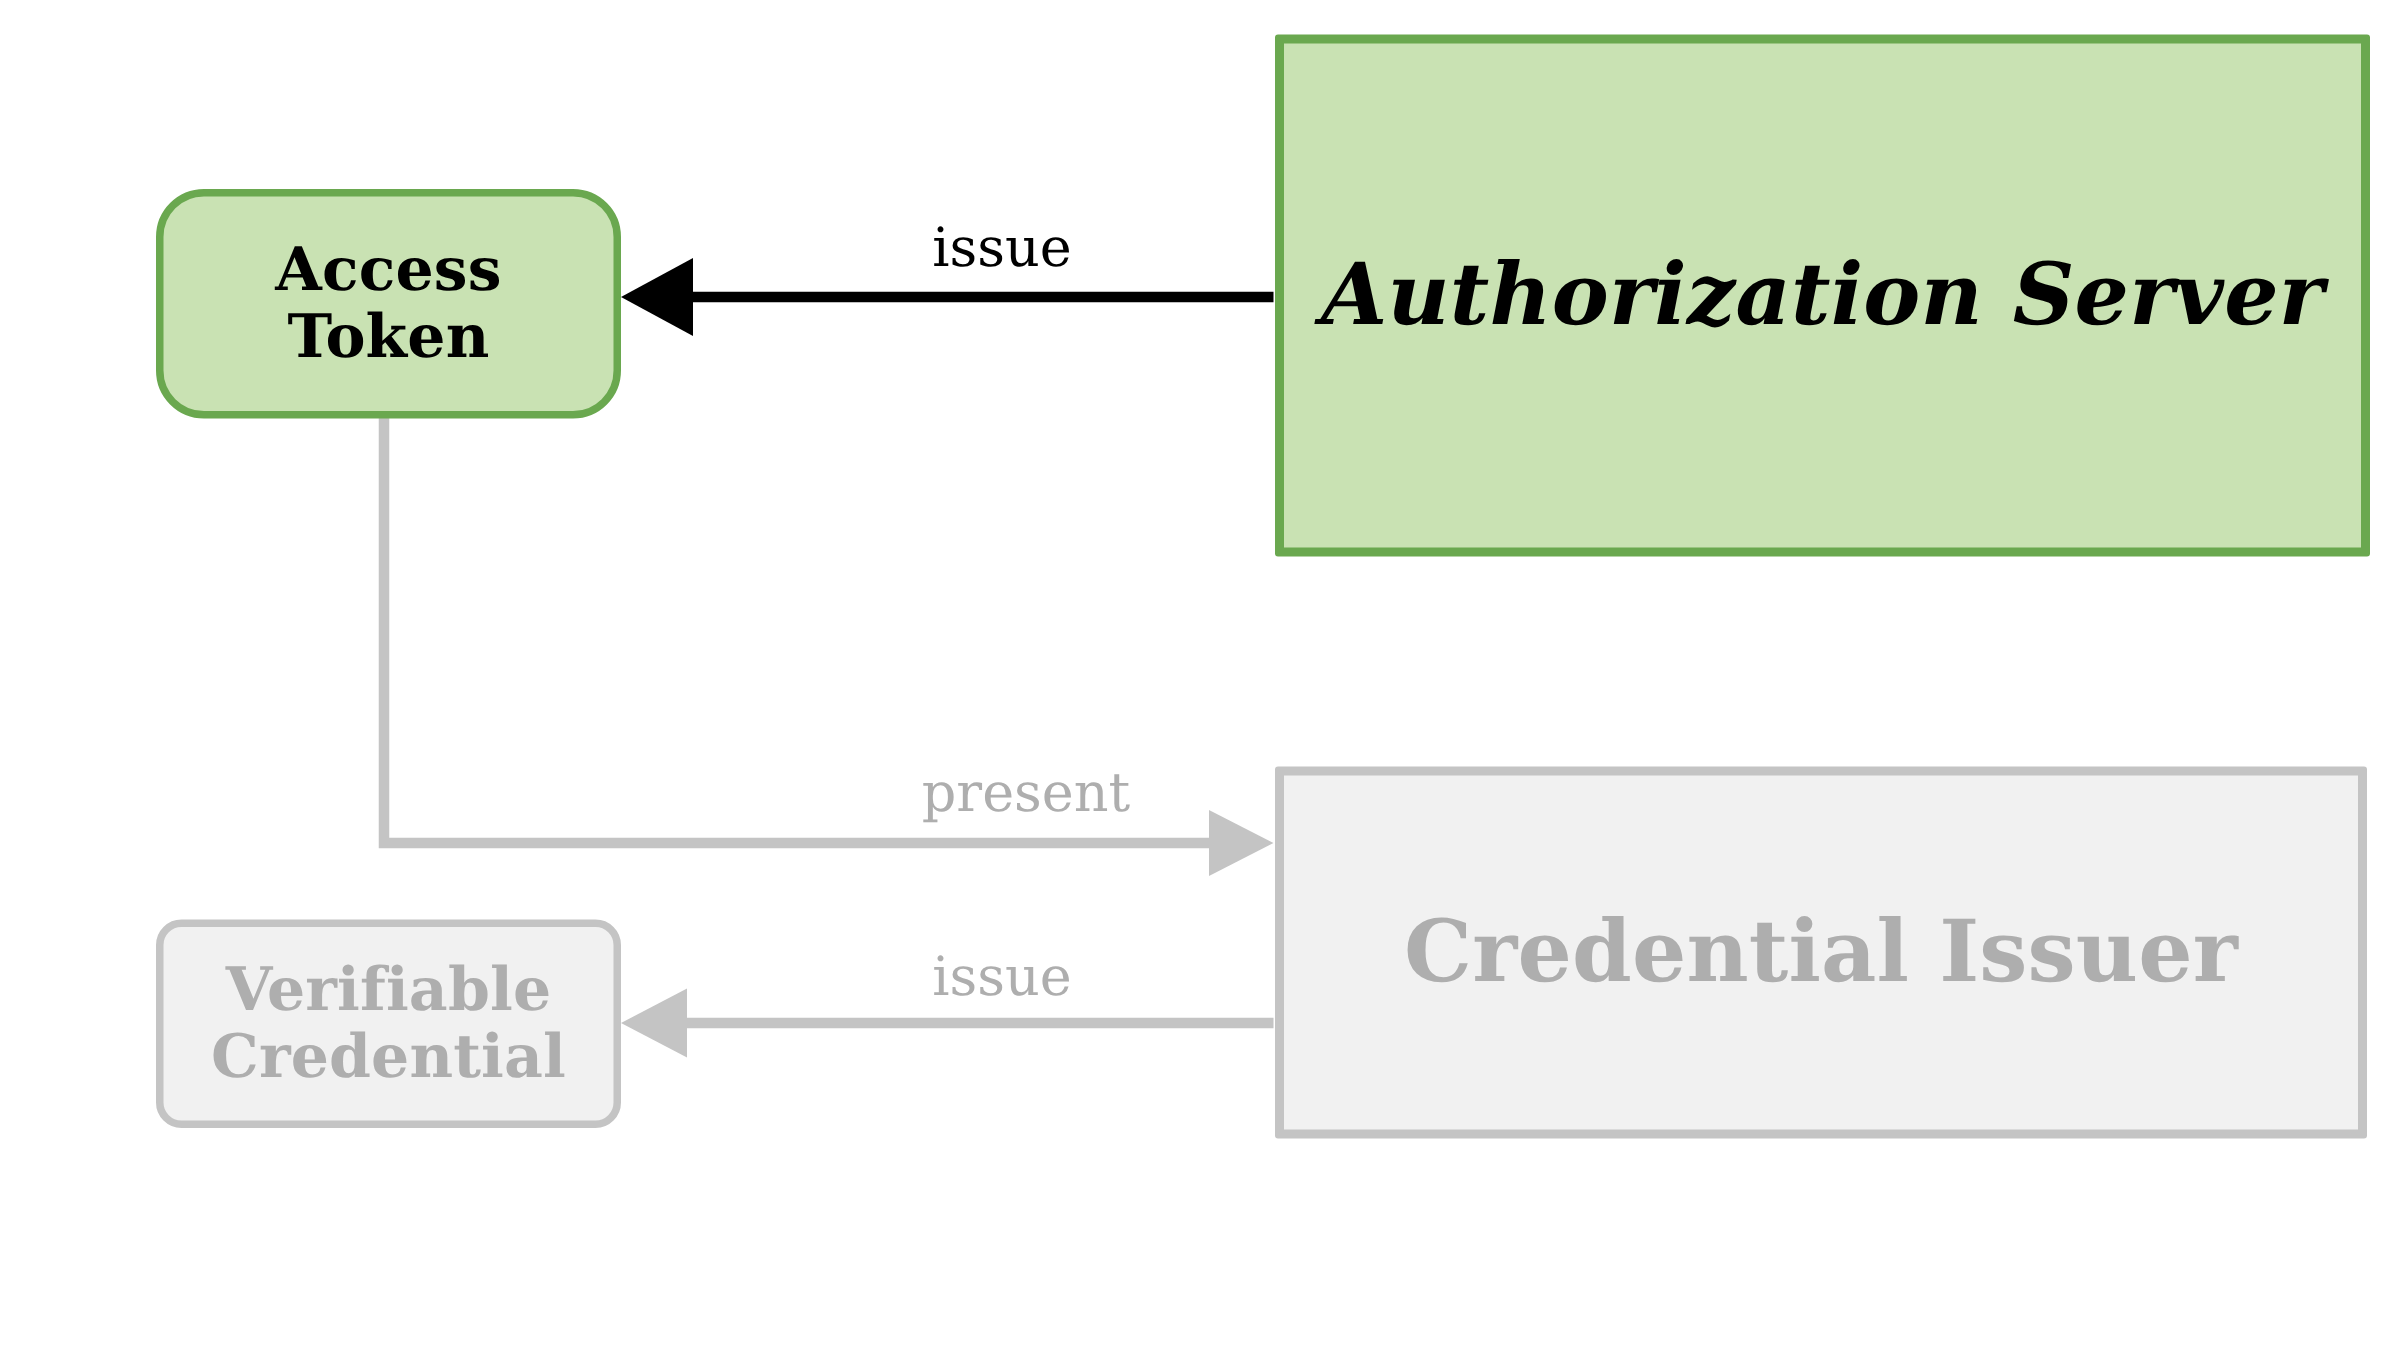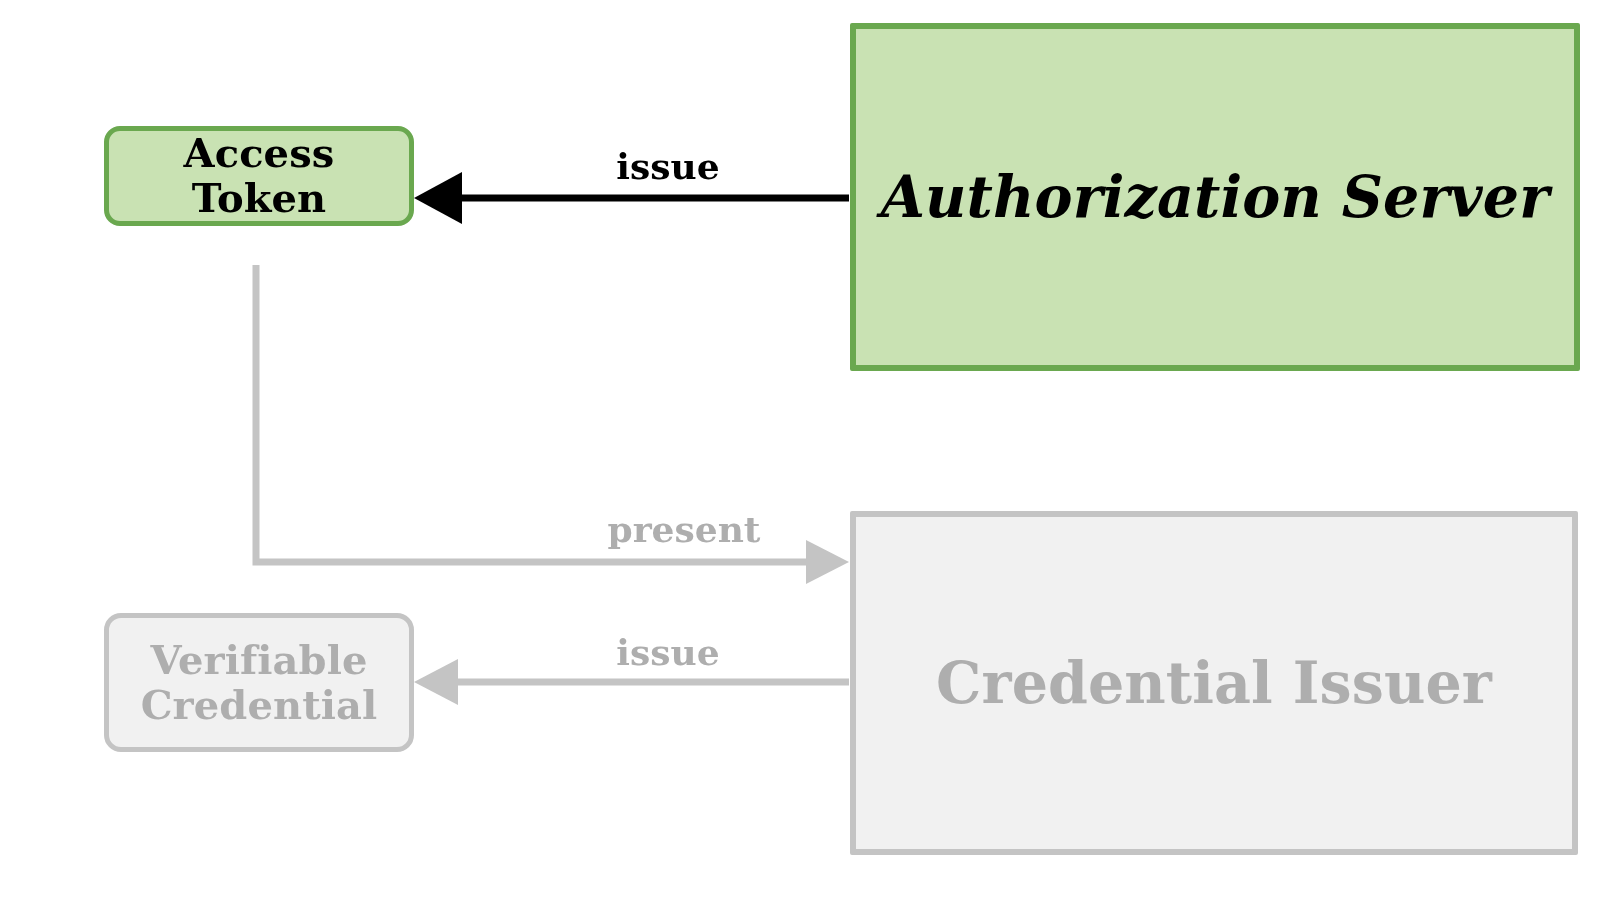--- a/index.html
+++ b/index.html
@@ -38,24 +38,24 @@
     line-height: 1.12;
     white-space: pre-line;
     letter-spacing: 0.1px;
   }
 
   
   #access-token-box {
     left: 104px;
     top: 126px;
     width: 310px;
-    height: 100px;
+    height: 153px;
     background: #c9e2b3;
     border: 5px solid #6aa84f;
-    border-radius: 16px;
+    border-radius: 32px;
   }
   #access-token-box .node-label {
     color: #000000;
     font-size: 40px;
   }
 
   
   #authorization-server-box {
     left: 850px;
     top: 23px;
@@ -84,34 +84,34 @@
   #verifiable-credential-box .node-label {
     color: #aeaeae;
     font-size: 40px;
   }
 
   
   #credential-issuer-box {
     left: 850px;
     top: 511px;
     width: 728px;
-    height: 344px;
+    height: 248px;
     background: #f1f1f1;
     border: 6px solid #c4c4c4;
     border-radius: 2px;
   }
   #credential-issuer-box .node-label {
     color: #aeaeae;
     font-size: 57px;
   }
 
   .edge-label {
     position: absolute;
     font-family: "DejaVu Serif", "Liberation Serif", serif;
-    font-weight: bold;
+    font-weight: normal;
     white-space: nowrap;
     transform: translate(-50%, -50%);
   }
   .edge-label.active { color: #000000; }
   .edge-label.inactive { color: #aeaeae; }
 
   #edge-label-issue-top   { left: 668px; top: 166px; font-size: 36px; }
   #edge-label-present     { left: 684px; top: 529px; font-size: 36px; }
   #edge-label-issue-bot   { left: 668px; top: 652px; font-size: 36px; }
 </style>

